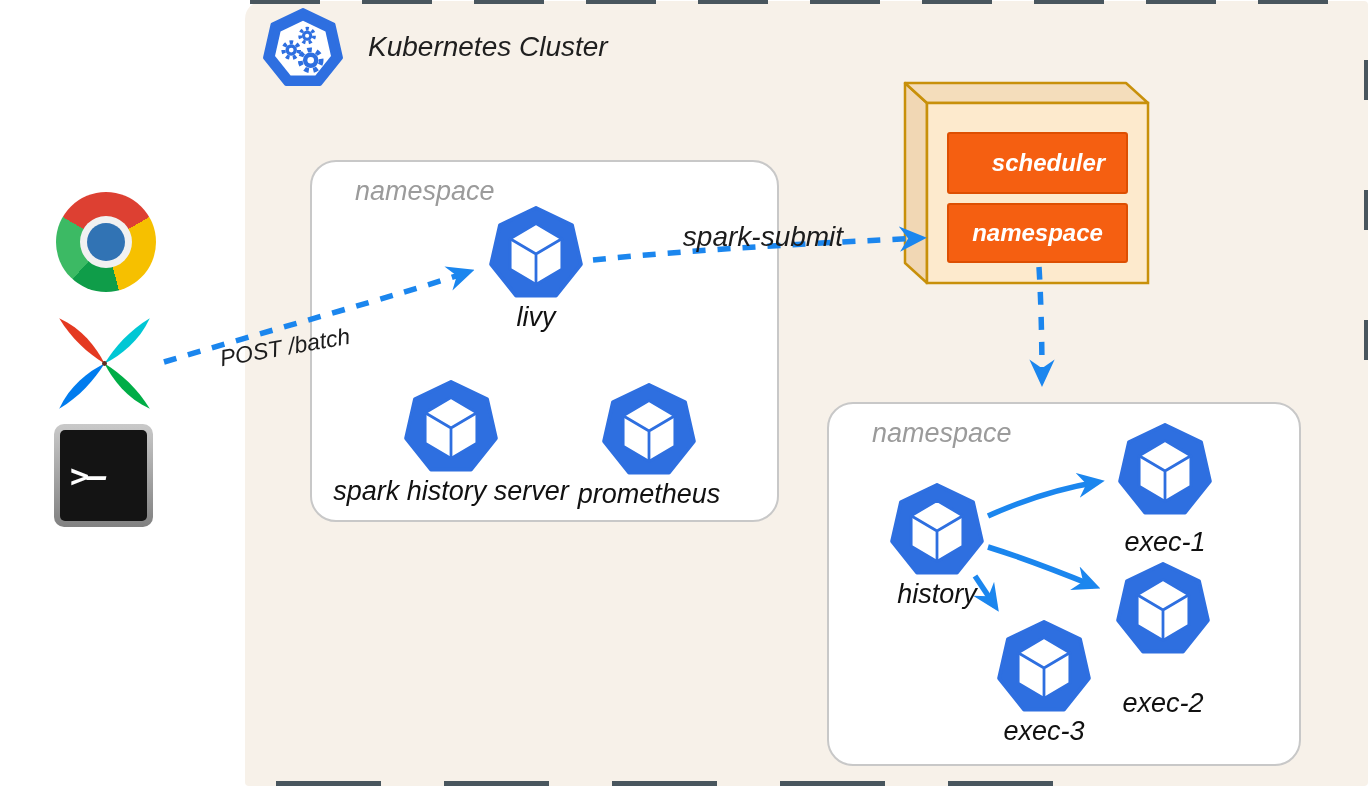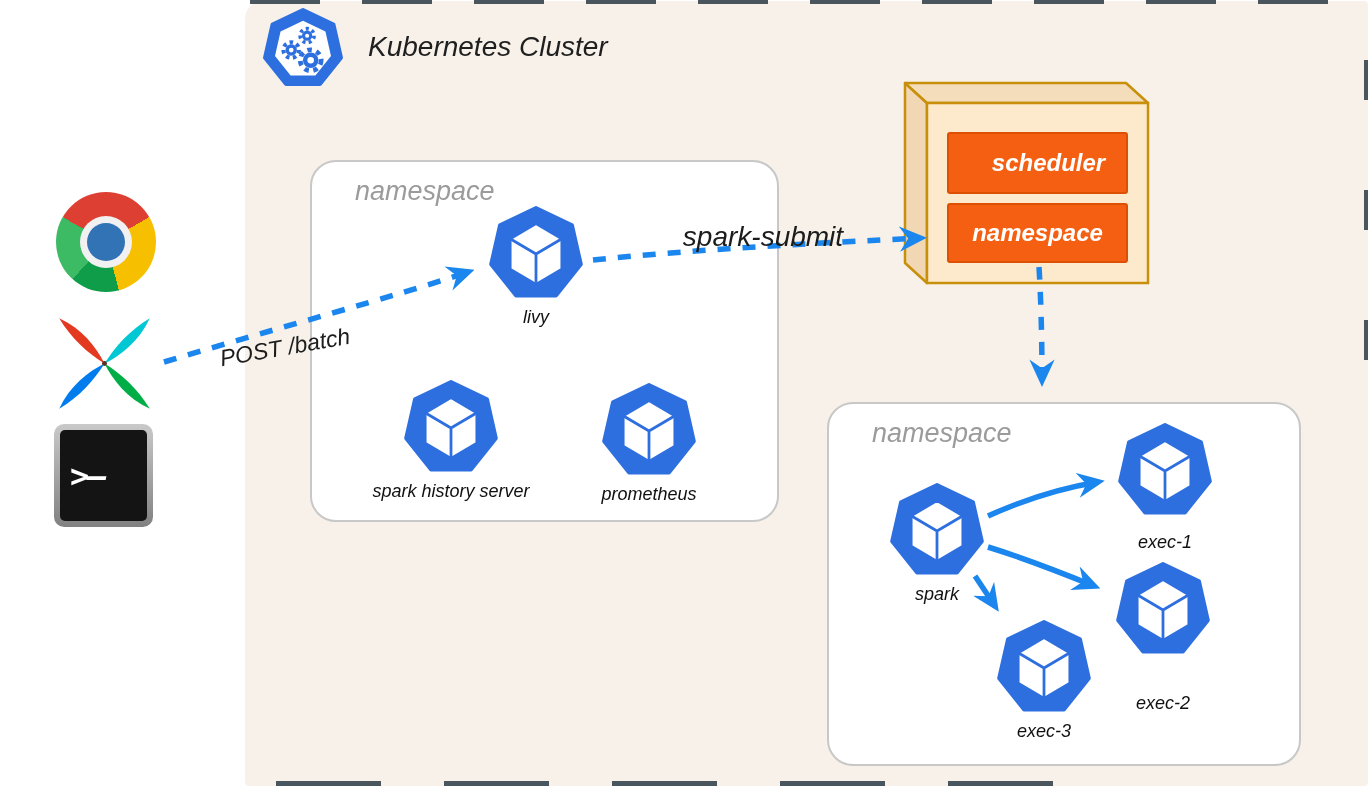--- a/index.html
+++ b/index.html
@@ -23,21 +23,21 @@
 
   
   .ns-box{position:absolute;background:#ffffff;border:2px solid #c8c8c8;border-radius:26px;}
   .ns-1{left:310px;top:160px;width:465px;height:358px;}
   .ns-2{left:827px;top:402px;width:470px;height:360px;}
   .ns-label{position:absolute;left:26px;top:14px;font-size:27px;color:#9b9b9b;margin-left:17px;}
 
   
   .pod{position:absolute;width:240px;display:flex;flex-direction:column;align-items:center;}
   .pod-icon{width:96px;height:96px;}
-  .pod-label{margin-top:2px;font-size:18px;line-height:26px;color:#111;white-space:nowrap;}
+  .pod-label{margin-top:2px;font-size:27px;line-height:26px;color:#111;white-space:nowrap;}
   .pod-livy{left:416px;top:206px;}
   .pod-shs{left:331px;top:380px;}
   .pod-prometheus{left:529px;top:383px;}
   .pod-driver{left:817px;top:483px;}
   .pod-exec1{left:1045px;top:423px;gap:8px;}
   .pod-exec2{left:1043px;top:562px;gap:30px;}
   .pod-exec3{left:924px;top:620px;}
 
   
   .cp-box-svg{position:absolute;left:895px;top:75px;width:270px;height:215px;}
@@ -141,21 +141,21 @@
     <span>namespace</span>
   </div>
 
   <div class="ns-box ns-2">
     <div class="ns-label">namespace</div>
   </div>
   <div class="pod pod-driver">
     <svg class="pod-icon">
         <use href="#podshape"></use>
       </svg>
-    <div class="pod-label">spark</div>
+    <div class="pod-label">history</div>
   </div>
   <div class="pod pod-exec1">
     <svg class="pod-icon">
         <use href="#podshape"></use>
       </svg>
     <div class="pod-label">exec-1</div>
   </div>
   <div class="pod pod-exec2">
     <svg class="pod-icon">
         <use href="#podshape"></use>

